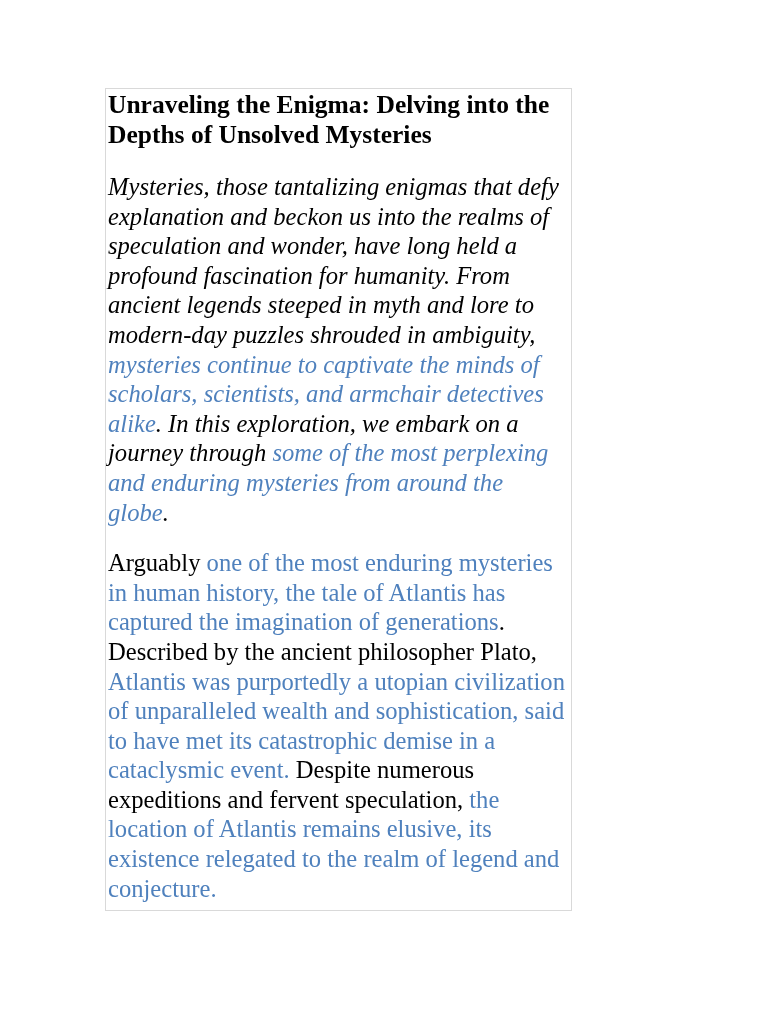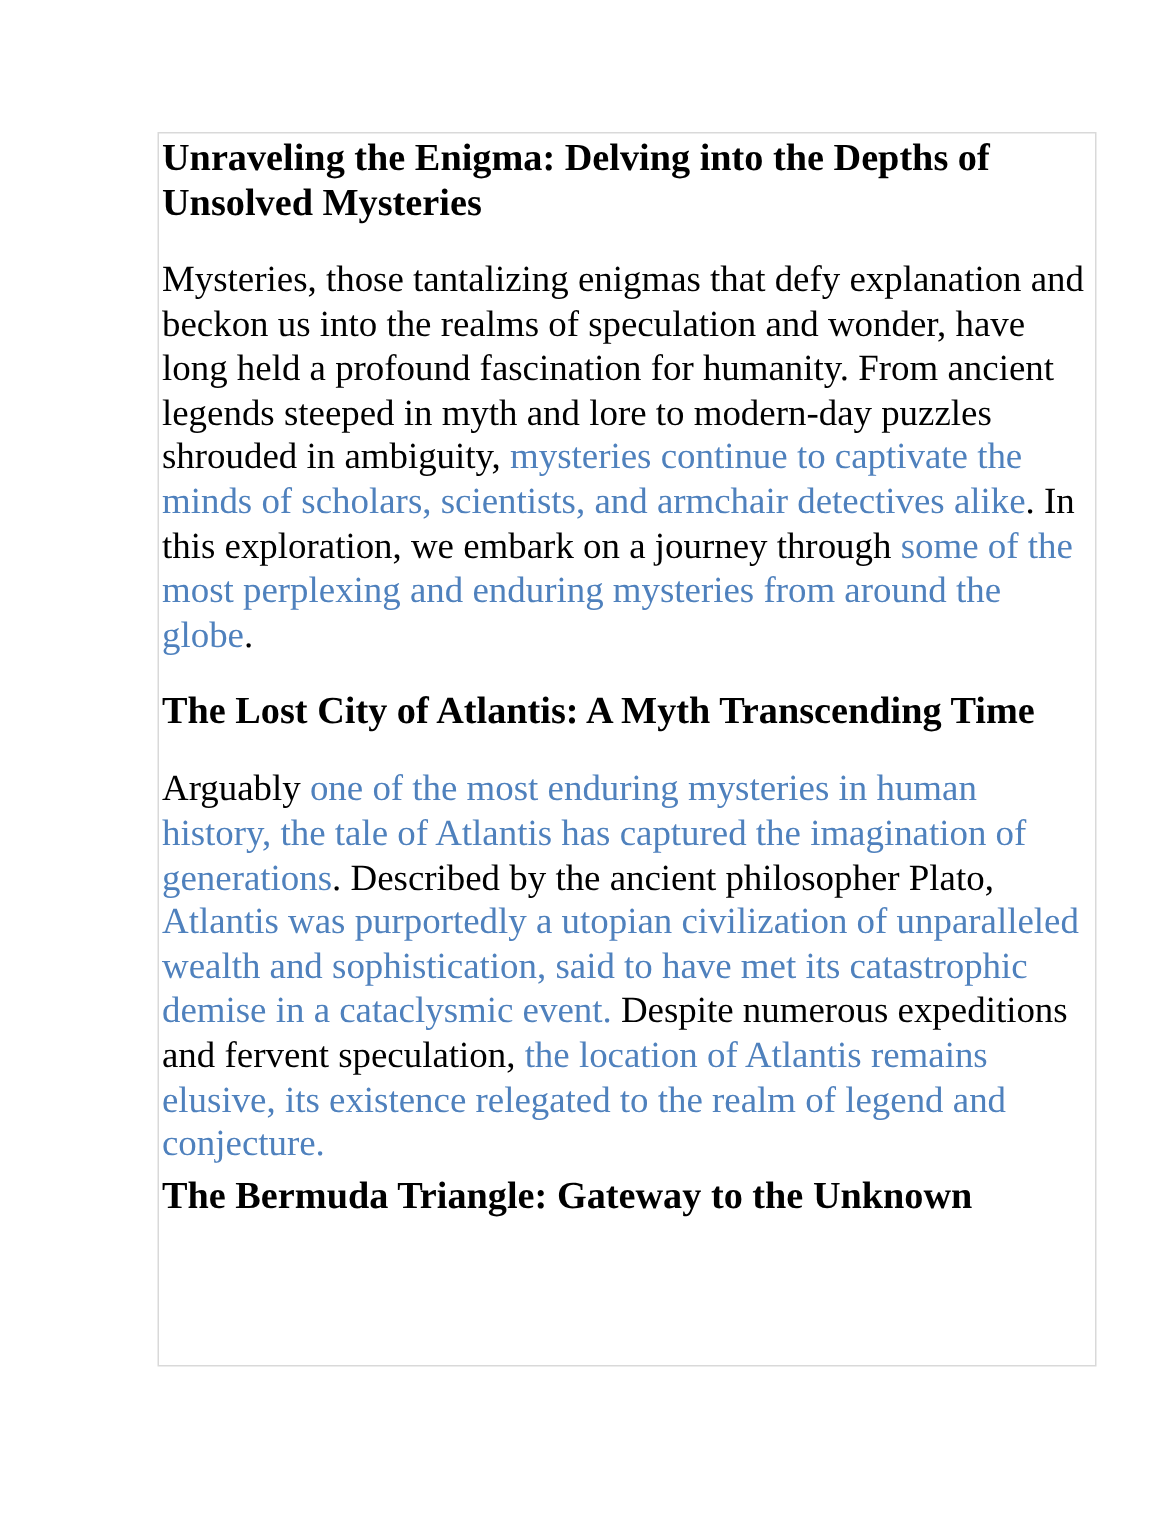--- a/index.html
+++ b/index.html
@@ -22,62 +22,59 @@
   .viewport {
     position: relative;
     width: 768px;
     height: 1024px;
     overflow: hidden;
   }
   .page {
     position: absolute;
     left: 105px;
     top: 88px;
-    width: 626px;
+    width: 467px;
     height: 823px;
     background: var(--page-bg);
     border: 1px solid var(--page-border);
     padding: 1px 2px 0 2px;
     overflow: hidden;
     color: var(--body-text);
   }
   .doc-heading {
     margin: 0;
     font-weight: bold;
     font-size: 25.5px;
     line-height: 30px;
     letter-spacing: 0;
   }
   .doc-paragraph {
     margin: 0;
     font-size: 24.6px;
     line-height: 29.6px;
   }
   .mb22 { margin-bottom: 22px; }
-  .mb21 { margin-bottom: 21px; }
+  .mb21 { margin-bottom: 21px; font-style: italic; }
   .mb16 { margin-bottom: 4px; }
   .hl { color: var(--highlight); }
 </style>
 </head>
 <body>
 
 <div class="viewport">
   <div class="page">
 
     <h1 class="doc-heading mb22">
       <span>Unraveling the Enigma: Delving into the Depths of Unsolved Mysteries</span>
     </h1>
 
     <p class="doc-paragraph mb21">
       <span>Mysteries, those tantalizing enigmas that defy explanation and beckon us into the realms of speculation and wonder, have long held a profound fascination for humanity. From ancient legends steeped in myth and lore to modern-day puzzles shrouded in ambiguity, </span><span class="hl">mysteries continue to captivate the minds of scholars, scientists, and armchair detectives alike</span><span>. In this exploration, we embark on a journey through </span><span class="hl">some of the most perplexing and enduring mysteries from around the globe</span><span>.</span>
     </p>
 
-    <h2 class="doc-heading mb22">
-      <span>The Lost City of Atlantis: A Myth Transcending Time</span>
-    </h2>
 
     <p class="doc-paragraph mb16">
       <span>Arguably </span><span class="hl">one of the most enduring mysteries in human history, the tale of Atlantis has captured the imagination of generations</span><span>. Described by the ancient philosopher Plato, </span><span class="hl">Atlantis was purportedly a utopian civilization of unparalleled wealth and sophistication, said to have met its catastrophic demise in a cataclysmic event.</span><span> Despite numerous expeditions and fervent speculation, </span><span class="hl">the location of Atlantis remains elusive, its existence relegated to the realm of legend and conjecture.</span>
     </p>
 
     <h2 class="doc-heading">
       <span>The Bermuda Triangle: Gateway to the Unknown</span>
     </h2>
 
   </div>

